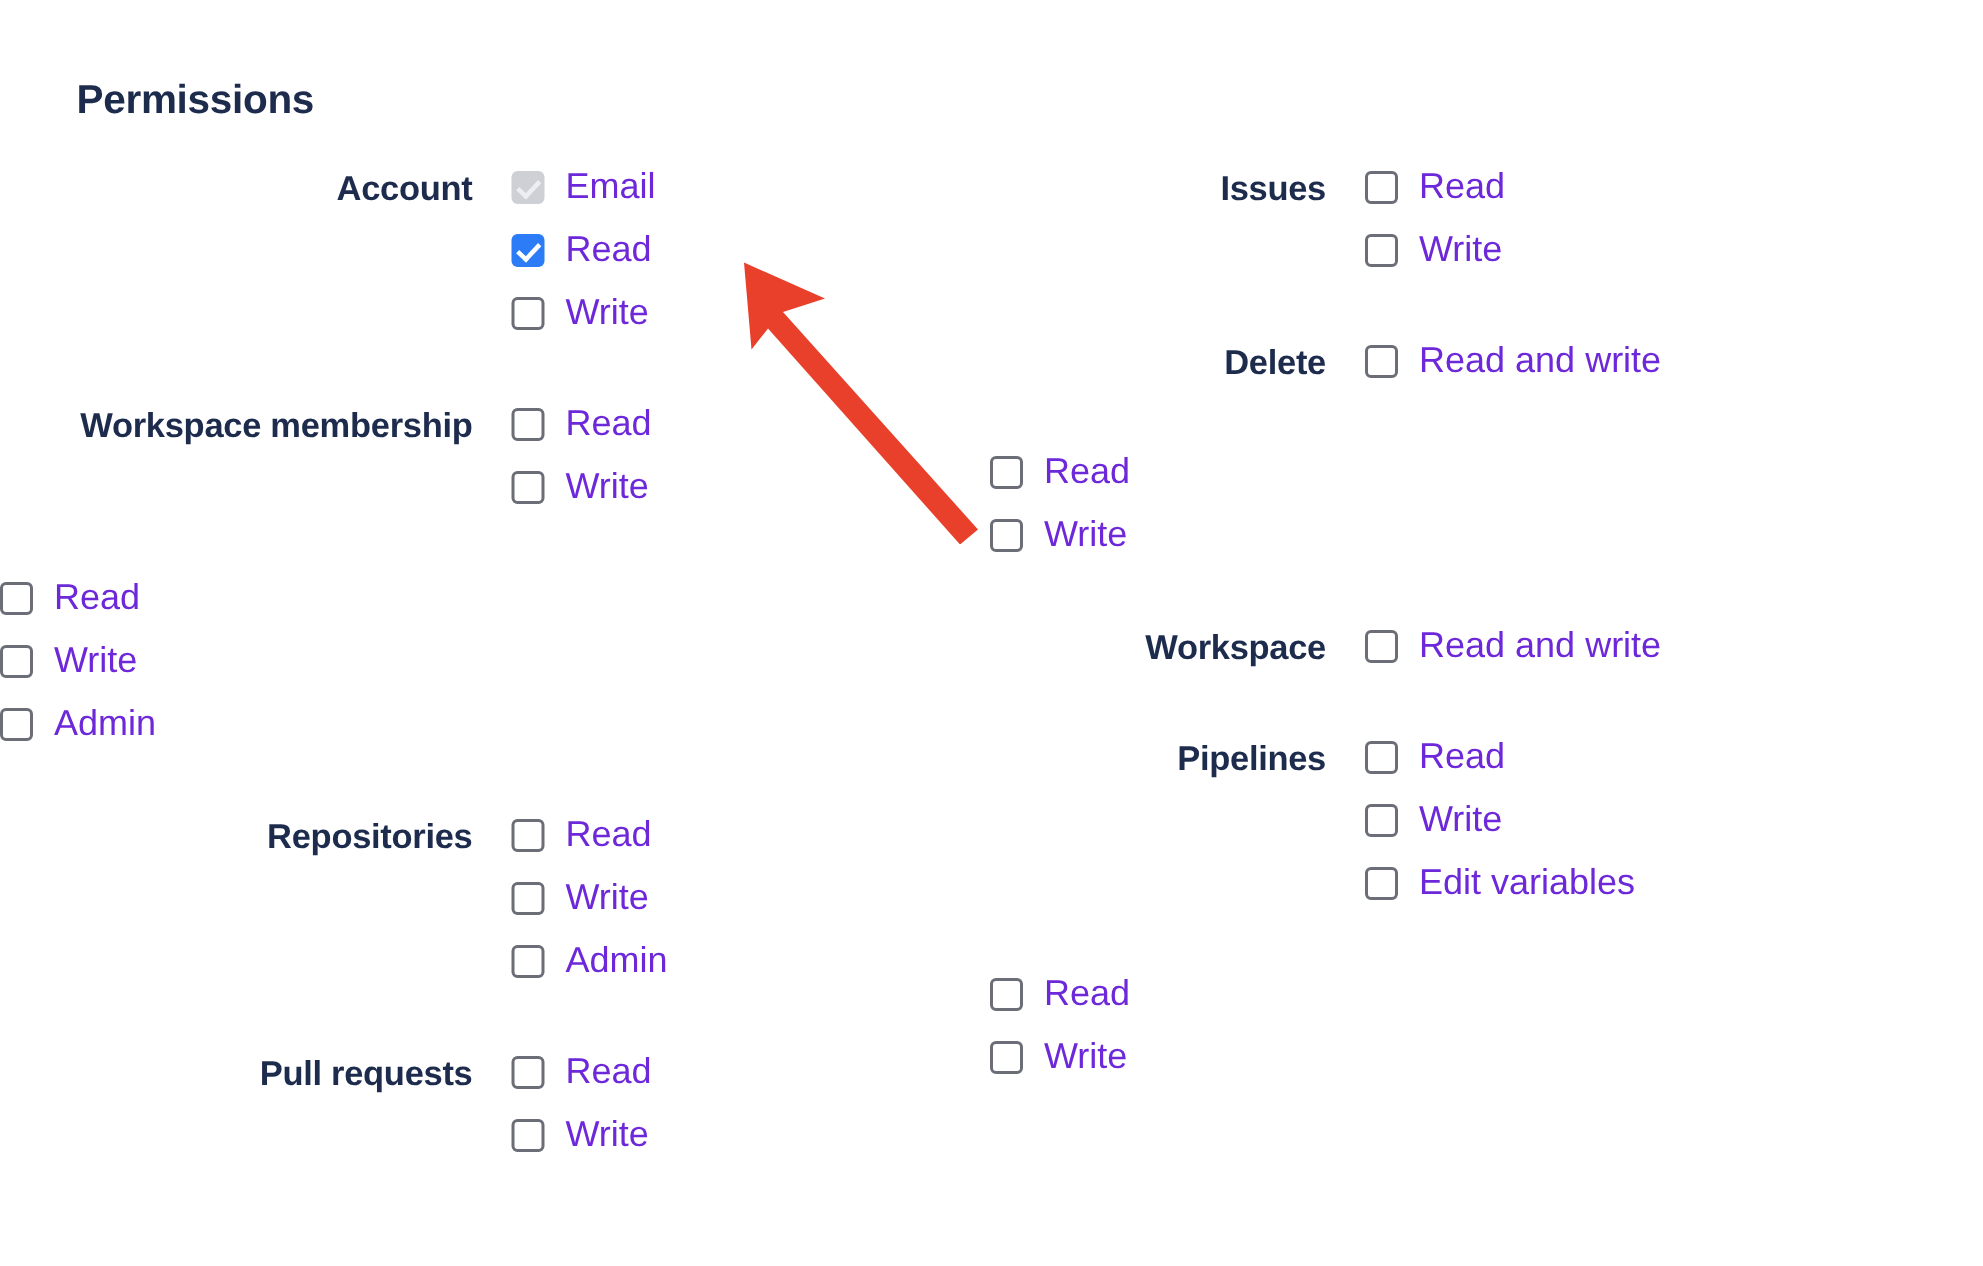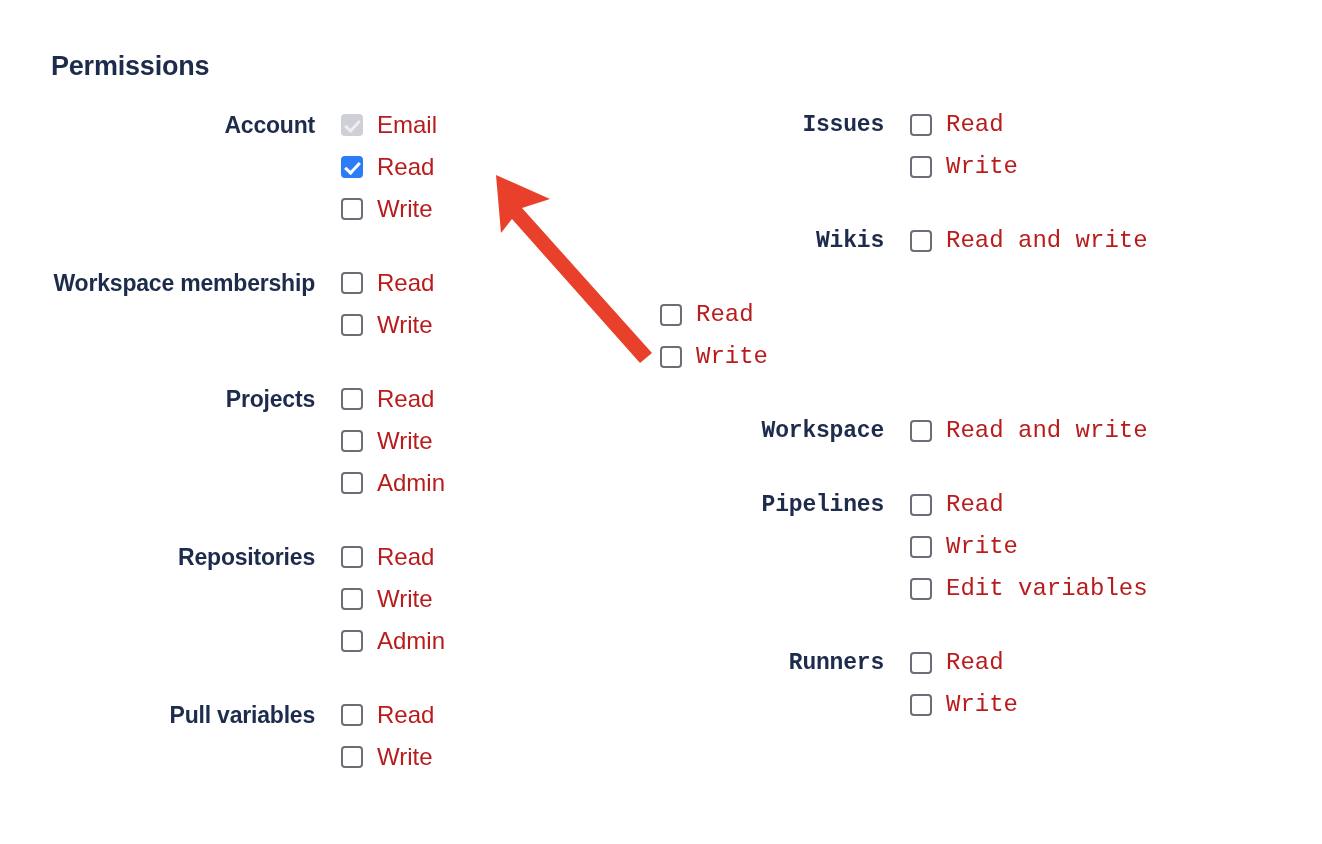--- a/index.html
+++ b/index.html
@@ -32,21 +32,21 @@
     line-height: 32px;
     white-space: nowrap;
   }
 
   
   .col {
     position: absolute;
     top: 104px;
   }
   .col-left  { left: 0px;   width: 660px; }
-  .col-right { left: 660px; width: 662px; font-family: Liberation Mono, monospace; }
+  .col-right { left: 660px; width: 662px; }
 
   
   .perm-group {
     display: flex;
     align-items: flex-start;
     margin-bottom: 32px;
   }
   .perm-group:last-child { margin-bottom: 0; }
 
   .group-label {
@@ -97,21 +97,21 @@
     width: 6px;
     height: 12px;
     border: solid #ffffff;
     border-width: 0 3px 3px 0;
     transform: rotate(43deg);
   }
   .cb.disabled-checked::after { border-color: #eceef1; }
 
   .option-label {
     font-size: 24px;
-    color: #b91c1c;
+    color: #6d28d9;
     line-height: 28px;
     margin-left: 14px;
     white-space: nowrap;
   }
 
   
   .annotation-arrow {
     position: absolute;
     left: 484px;
     top: 163px;
@@ -152,21 +152,20 @@
             <span class="cb"></span>
             <span class="option-label">Read</span>
           </label>
           <label class="option-row">
             <span class="cb"></span>
             <span class="option-label">Write</span>
           </label>
         </div>
       </div>
       <div class="perm-group">
-        <div class="group-label">Projects</div>
         <div class="options">
           <label class="option-row">
             <span class="cb"></span>
             <span class="option-label">Read</span>
           </label>
           <label class="option-row">
             <span class="cb"></span>
             <span class="option-label">Write</span>
           </label>
           <label class="option-row">
@@ -186,21 +185,21 @@
             <span class="cb"></span>
             <span class="option-label">Write</span>
           </label>
           <label class="option-row">
             <span class="cb"></span>
             <span class="option-label">Admin</span>
           </label>
         </div>
       </div>
       <div class="perm-group">
-        <div class="group-label">Pull variables</div>
+        <div class="group-label">Pull requests</div>
         <div class="options">
           <label class="option-row">
             <span class="cb"></span>
             <span class="option-label">Read</span>
           </label>
           <label class="option-row">
             <span class="cb"></span>
             <span class="option-label">Write</span>
           </label>
         </div>
@@ -215,21 +214,21 @@
             <span class="cb"></span>
             <span class="option-label">Read</span>
           </label>
           <label class="option-row">
             <span class="cb"></span>
             <span class="option-label">Write</span>
           </label>
         </div>
       </div>
       <div class="perm-group">
-        <div class="group-label">Wikis</div>
+        <div class="group-label">Delete</div>
         <div class="options">
           <label class="option-row">
             <span class="cb"></span>
             <span class="option-label">Read and write</span>
           </label>
         </div>
       </div>
       <div class="perm-group">
         <div class="options">
           <label class="option-row">
@@ -262,21 +261,20 @@
             <span class="cb"></span>
             <span class="option-label">Write</span>
           </label>
           <label class="option-row">
             <span class="cb"></span>
             <span class="option-label">Edit variables</span>
           </label>
         </div>
       </div>
       <div class="perm-group">
-        <div class="group-label">Runners</div>
         <div class="options">
           <label class="option-row">
             <span class="cb"></span>
             <span class="option-label">Read</span>
           </label>
           <label class="option-row">
             <span class="cb"></span>
             <span class="option-label">Write</span>
           </label>
         </div>

